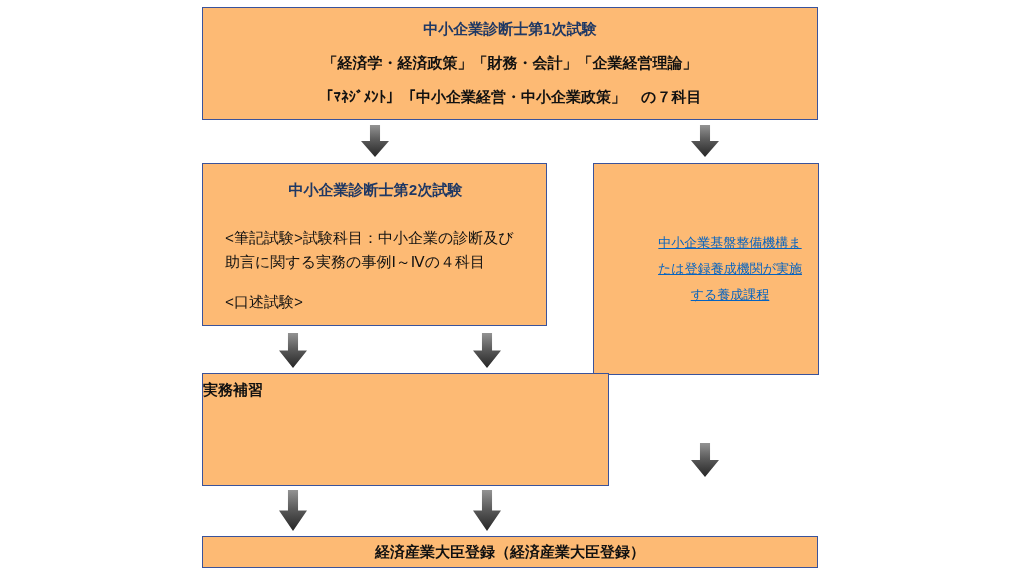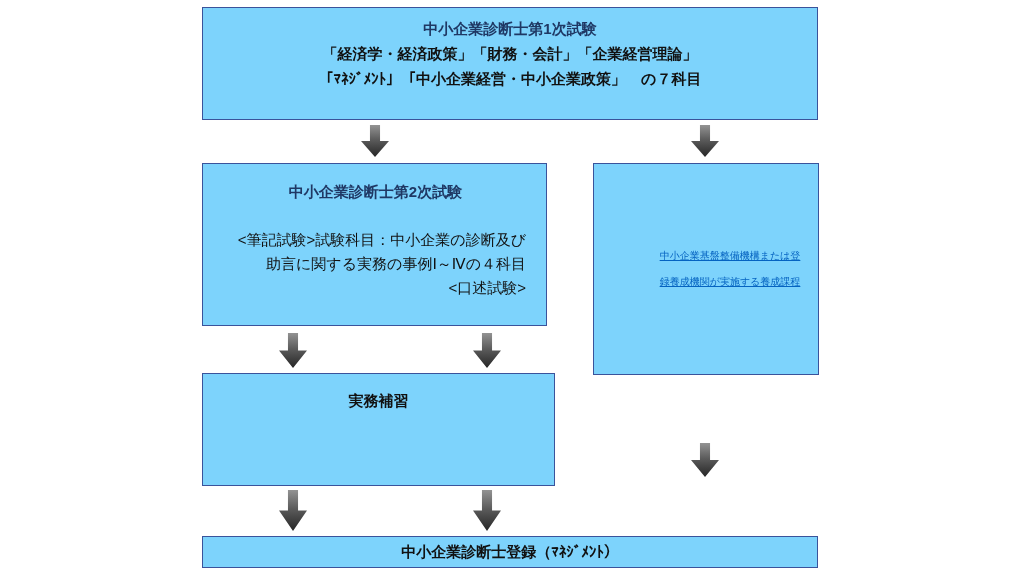--- a/index.html
+++ b/index.html
@@ -8,53 +8,54 @@
   .canvas {
     position: relative;
     width: 1024px;
     height: 575px;
     background: #ffffff;
     overflow: hidden;
   }
   .box {
     position: absolute;
     border: 1px solid #3a539b;
-    background: #7dd3fc;
+    background: #fdba74;
   }
   
   .box-exam1 { left: 202px; top: 7px;   width: 616px; height: 113px; padding-top: 9px; text-align: center; }
-  .box-exam2 { left: 202px; top: 163px; width: 345px; height: 163px; padding: 16px 20px 0 22px; }
+  .box-exam2 { left: 202px; top: 163px; width: 345px; height: 163px; padding: 16px 20px 0 22px; font-family: Liberation Mono, monospace; }
   .box-training { left: 593px; top: 163px; width: 226px; height: 212px; display: flex; align-items: center; justify-content: center; padding: 10px 14px; text-align: center; }
-  .box-practice { left: 202px; top: 373px; width: 353px; height: 113px; padding-top: 16px; text-align: center; }
+  .box-practice { left: 202px; top: 373px; width: 407px; height: 113px; padding-top: 5px; text-align: left; }
   .box-registration { left: 202px; top: 536px; width: 616px; height: 32px; display: flex; align-items: center; justify-content: center; }
   
   .box-title {
     color: #1f3864;
     font-weight: 700;
     font-size: 15px;
     line-height: 24px;
   }
   .exam1-line {
     color: #111111;
     font-weight: 700;
     font-size: 15px;
     line-height: 25px;
+    margin-top: 9px;
   }
   .small-kana { font-size: 11px; font-weight: 700; }
   .exam2-title { text-align: center; margin-bottom: 24px; }
   .exam2-body {
     color: #111111;
     font-size: 15px;
     line-height: 24px;
-    text-align: right;
+    text-align: left;
   }
-  .exam2-oral { margin-top: 0; }
+  .exam2-oral { margin-top: 16px; }
   .training-link {
     color: #0563c1;
-    font-size: 10px;
+    font-size: 13px;
     line-height: 26px;
     text-decoration: underline;
     cursor: pointer;
     margin-left: 48px;
   }
   .practice-line {
     color: #111111;
     font-weight: 600;
     font-size: 15px;
     line-height: 22px;
@@ -110,16 +111,16 @@
   <div class="box box-practice">
     <div class="practice-line">実務補習</div>
   </div>
 
   <div class="arrow-down arrow-a5"></div>
 
   <div class="arrow-down arrow-a6"></div>
   <div class="arrow-down arrow-a7"></div>
 
   <div class="box box-registration">
-    <span class="registration-text">中小企業診断士登録（ﾏﾈｼﾞﾒﾝﾄ）</span>
+    <span class="registration-text">経済産業大臣登録（経済産業大臣登録）</span>
   </div>
 
 </div>
 
 </body></html>

